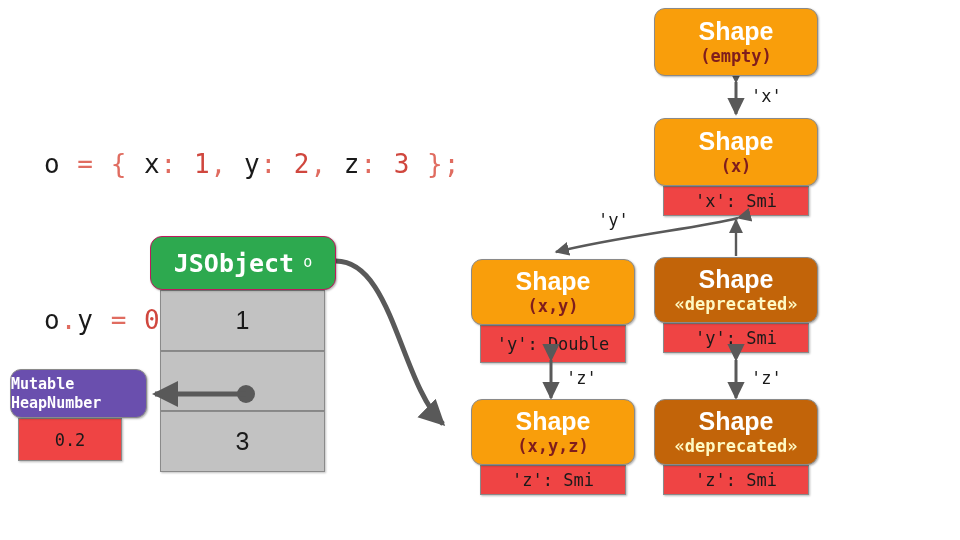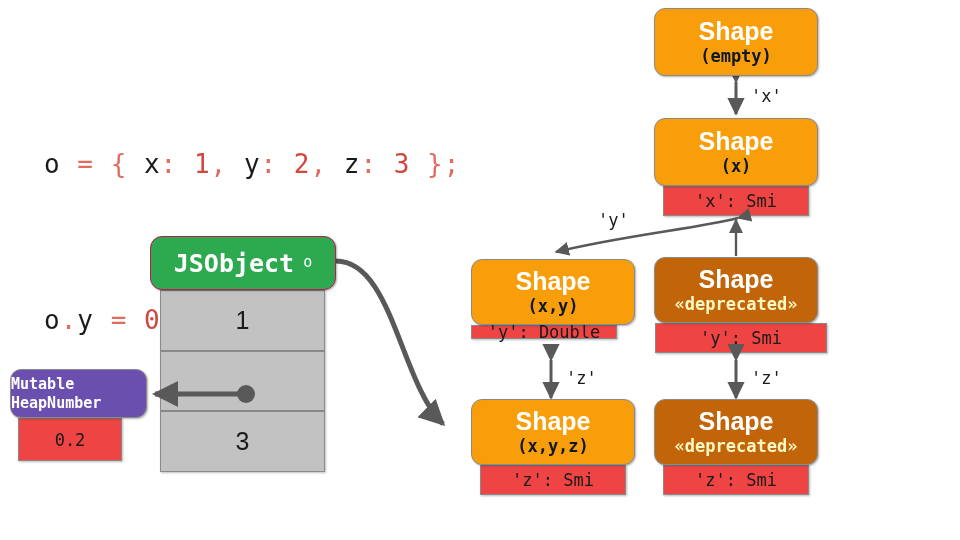--- a/index.html
+++ b/index.html
@@ -55,21 +55,21 @@
     font-weight: bold;
     font-size: 25px;
     line-height: 29px;
     color: #ffffff;
   }
   .hdr .sub {
     font-family: "DejaVu Sans Mono", monospace;
     font-size: 17px;
     line-height: 21px;
     font-weight: bold;
-    color: #0f172a;
+    color: #7f1d1d;
   }
   .hdr.deprecated .sub { color: #fef9c3; letter-spacing: 0px; }
   .shape-orange { background: #f99e0b; }
   .shape-brown  { background: #c26409; }
 
   .slot {
     box-sizing: border-box;
     background: #ef4444;
     border: 1px solid #8a8a8a;
     box-shadow: 1px 1px 2px rgba(0,0,0,0.28);
@@ -233,37 +233,37 @@
       <div class="sub">(x)</div>
     </div>
     <div class="slot" style="width:146px; height:30px; margin-left:9px;">'x': Smi</div>
   </div>
 
   <div class="node" style="left:471px; top:259px;">
     <div class="hdr shape-orange" style="width:164px; height:66px;">
       <div class="title">Shape</div>
       <div class="sub">(x,y)</div>
     </div>
-    <div class="slot" style="width:146px; height:14px; ">'y': Double</div>
+    <div class="slot" style="width:146px; height:38px; margin-left:9px;">'y': Double</div>
   </div>
 
   <div class="node" style="left:471px; top:399px;">
     <div class="hdr shape-orange" style="width:164px; height:66px;">
       <div class="title">Shape</div>
       <div class="sub">(x,y,z)</div>
     </div>
     <div class="slot" style="width:146px; height:30px; margin-left:9px;">'z': Smi</div>
   </div>
 
   <div class="node" style="left:654px; top:257px;">
     <div class="hdr shape-brown deprecated" style="width:164px; height:66px;">
       <div class="title">Shape</div>
       <div class="sub">«deprecated»</div>
     </div>
-    <div class="slot" style="width:172px; height:30px; margin-left:1px;">'y': Smi</div>
+    <div class="slot" style="width:146px; height:30px; margin-left:9px;">'y': Smi</div>
   </div>
 
   <div class="node" style="left:654px; top:399px;">
     <div class="hdr shape-brown deprecated" style="width:164px; height:66px;">
       <div class="title">Shape</div>
       <div class="sub">«deprecated»</div>
     </div>
     <div class="slot" style="width:146px; height:30px; margin-left:9px;">'z': Smi</div>
   </div>
 

